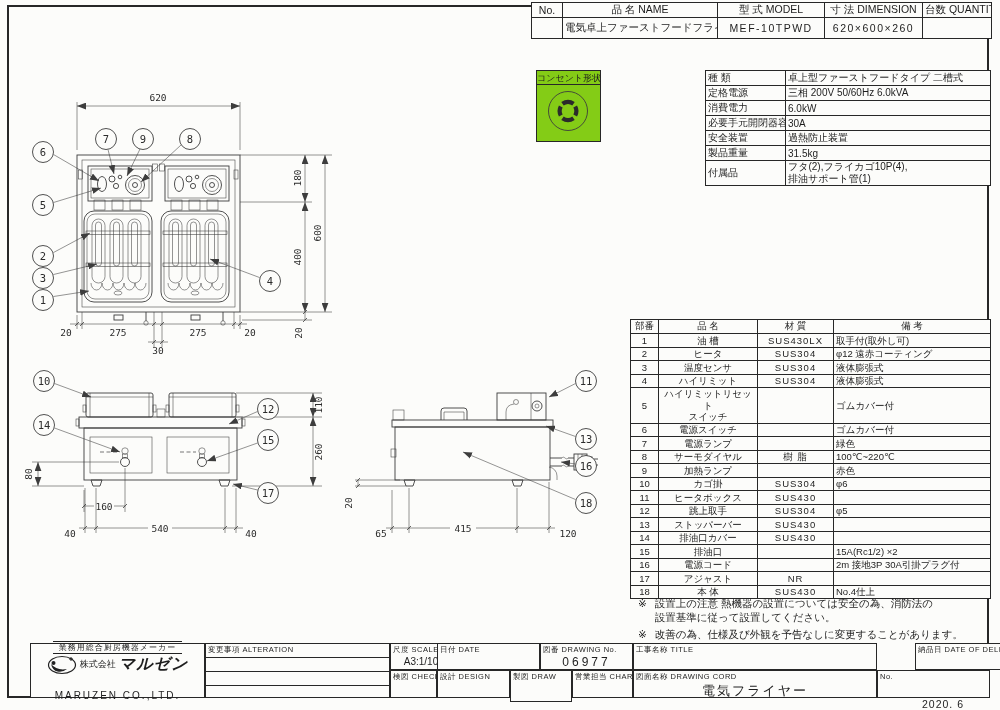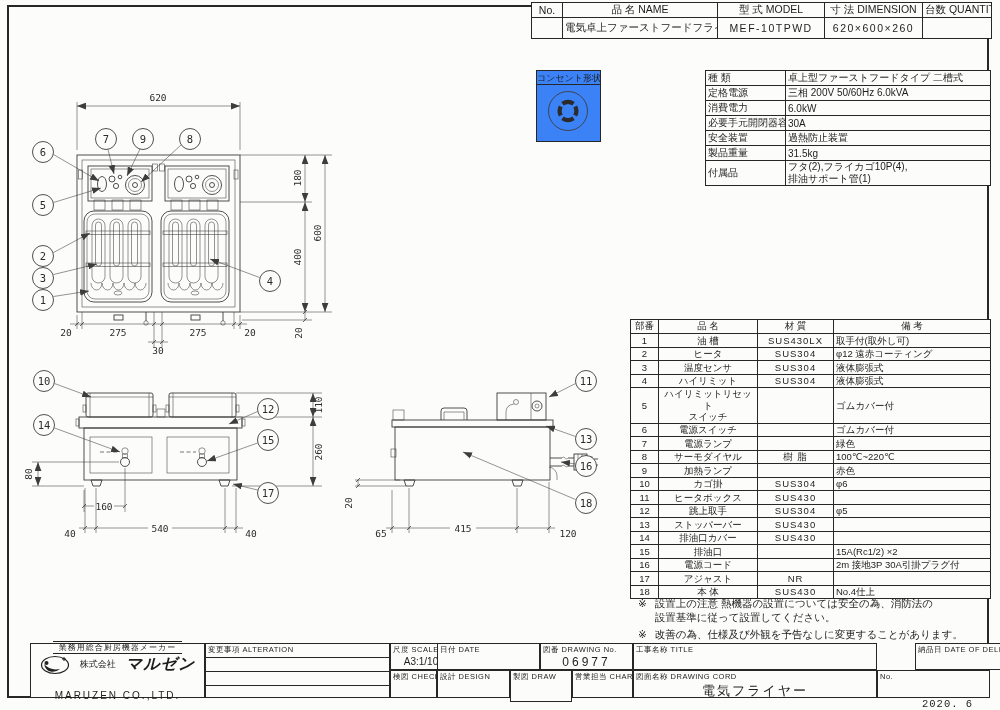--- a/index.html
+++ b/index.html
@@ -15,37 +15,37 @@
 .spec{left:705px;top:70px;width:286px;font-size:10px}
 .spec td{height:14.5px;text-align:left}
 .spec td.lbl{letter-spacing:0}
 .spec tr:last-child td.val{text-align:left;white-space:pre-line;line-height:12px}
 .parts{left:630px;top:319px;width:361px;font-size:9.5px}
 .parts th{height:13px;text-align:center}
 .parts td{height:13.5px;text-align:center;line-height:11.5px}
 .parts td.note{text-align:left}
 .parts td.pname{white-space:pre-line}
 .parts td.mat{letter-spacing:1px}
-.outlet{position:absolute;left:536px;top:70px;width:65px;border:1px solid #272727;background:#3b82f6}
+.outlet{position:absolute;left:536px;top:70px;width:65px;border:1px solid #272727;background:#84cc16}
 .outlet .cap{font-size:9px;text-align:center;border-bottom:1px solid #272727;height:14px;line-height:14px;white-space:nowrap}
 .notes{position:absolute;left:638px;top:596px;width:352px;font-size:10.5px;line-height:14px}
 .note-line{display:flex;gap:8px;margin-bottom:3px}
 .note-text{white-space:pre-line}
 .tb{position:absolute;left:30px;top:643px;width:960px;height:55px;font-size:7.5px}
 .cell{position:absolute;border:1px solid #272727;background:#fcfcfa}
 .cl{position:absolute;left:2px;top:1px;letter-spacing:.5px;white-space:nowrap}
 .cv{position:absolute;width:100%;text-align:center;white-space:nowrap}
 .alt-line{position:absolute;left:0;width:100%;border-top:1px solid #272727}
 .logo-cell{display:flex;flex-direction:column;align-items:center;justify-content:center}
 .tagline{font-size:8px;border-top:1px solid #222;border-bottom:1px solid #222;padding:0 6px;letter-spacing:1px}
-.lg-row{display:flex;align-items:center;justify-content:flex-start;gap:10px;height:20px;margin-top:1px}
+.lg-row{display:flex;align-items:center;justify-content:flex-start;gap:3px;height:20px;margin-top:1px}
 .kk{font-size:9px}
 .mz{font-size:16px;font-weight:bold;font-style:italic;letter-spacing:1px}
 .en{font-size:10px;letter-spacing:2px;margin-top:15px}
-.year{position:absolute;left:922px;top:698px;font-size:10.5px;letter-spacing:1px;font-family:Liberation Mono, monospace}
+.year{position:absolute;left:922px;top:698px;font-size:10.5px;letter-spacing:1px;font-family:Liberation Sans, sans-serif}
 svg.views{position:absolute;left:0;top:0}
 .ln{stroke:#3d3d3d;fill:none;stroke-width:.9}
 .tn{stroke:#3d3d3d;fill:none;stroke-width:.55}
 .dm{stroke:#3d3d3d;fill:none;stroke-width:.55}
 .dsh{stroke:#3d3d3d;fill:none;stroke-width:.7;stroke-dasharray:4 2.5}
 .tk2{stroke:#3d3d3d;fill:none;stroke-width:.8}
 text.d{font-family:"DejaVu Sans Mono",monospace;font-size:9.5px;fill:#2b2b2b}
 text.c{font-family:"DejaVu Sans Mono",monospace;font-size:10.5px;fill:#2b2b2b}
 .co{fill:#fcfcfa;stroke:#3d3d3d;stroke-width:.9}
 </style>

